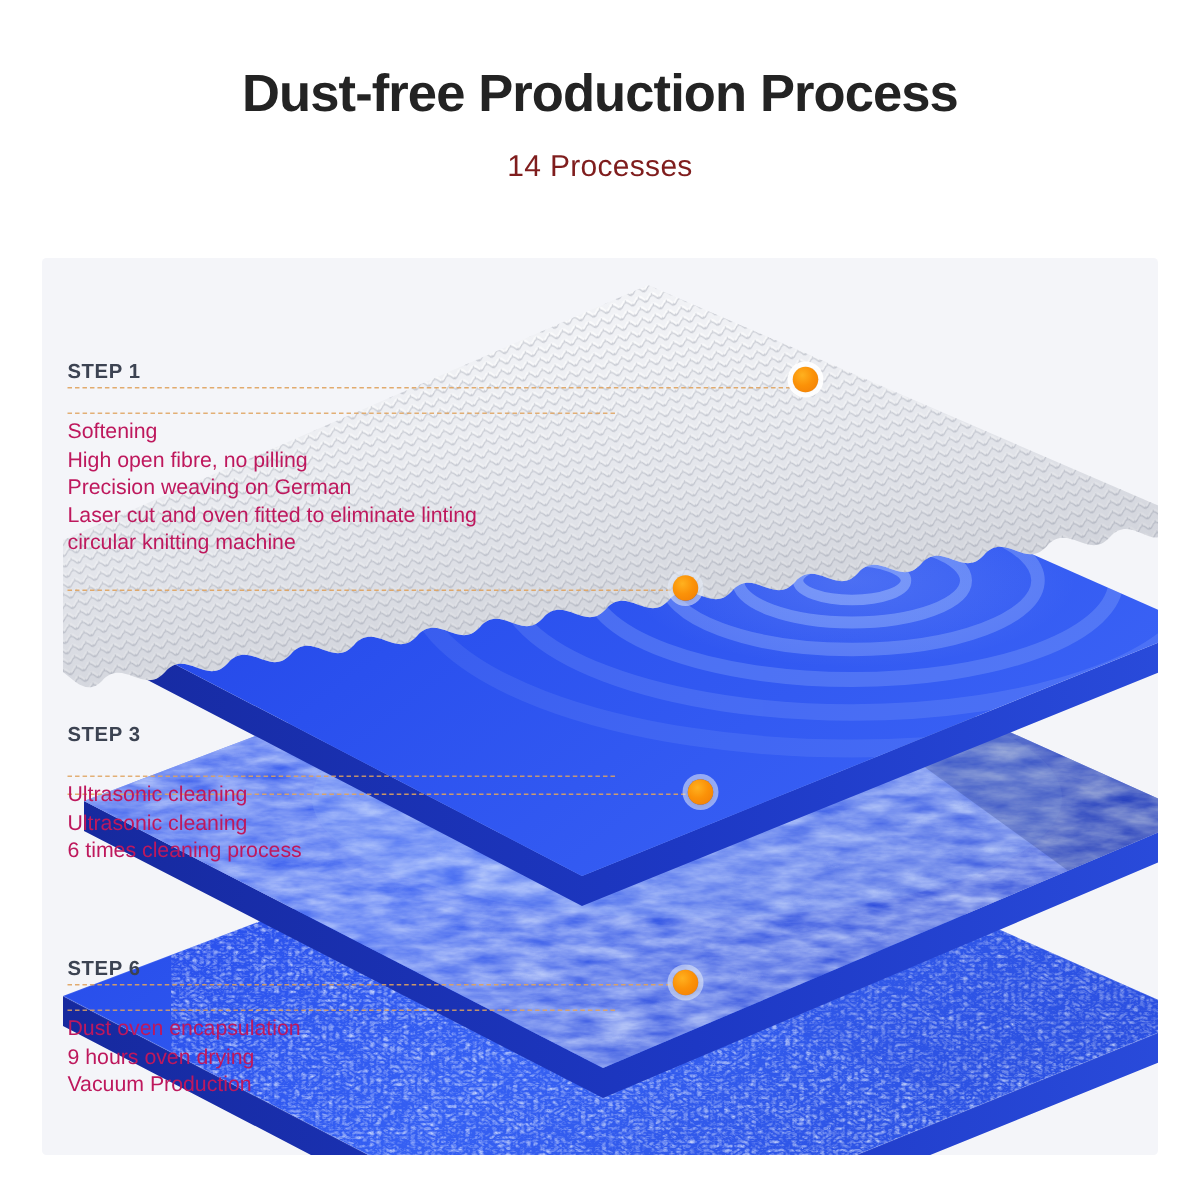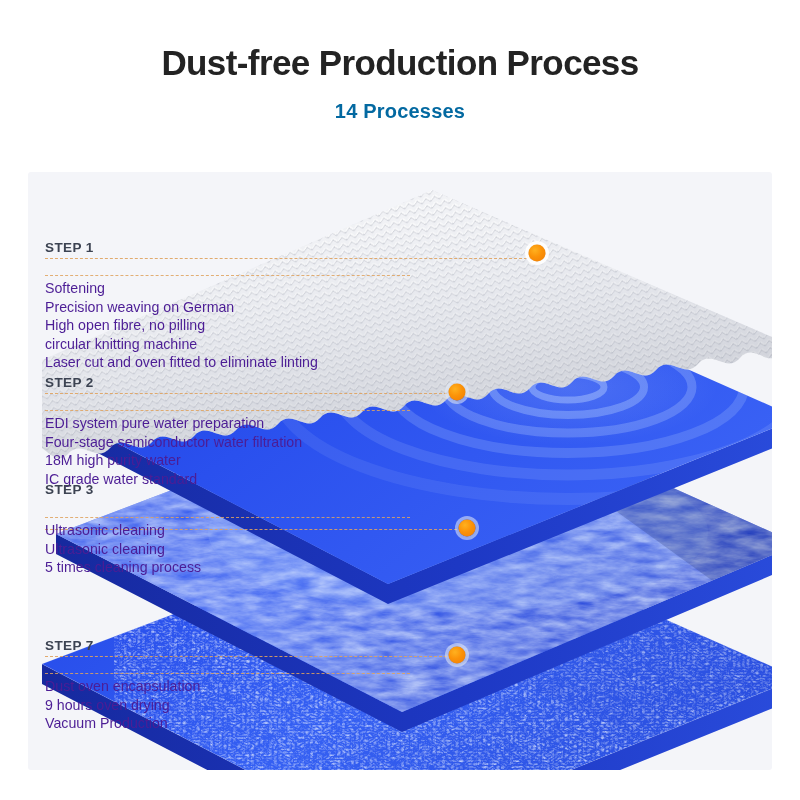--- a/index.html
+++ b/index.html
@@ -15,22 +15,22 @@
 
   
   .header { position:absolute; top:0; left:0; width:800px; text-align:center; }
   .title {
     margin-top:44px;
     font-size:35px; font-weight:bold; letter-spacing:-0.6px;
     color:#232323; line-height:1.1;
   }
   .subtitle {
     margin-top:17px;
-    font-size:20px; font-weight:bold;
-    color:#0369a1; letter-spacing:0.2px;
+    font-size:20px; font-weight:normal;
+    color:#7f1d1d; letter-spacing:0.2px;
   }
 
   
   .panel {
     position:absolute; left:28px; top:172px;
     width:744px; height:598px;
     background:#f4f5f9;
     border-radius:3px;
     overflow:hidden;
   }
@@ -50,21 +50,21 @@
     color:#3c4352;
     padding-bottom:20px;
   }
   .step-rule {
     height:0; border-top:1.4px dashed #e0a35f; opacity:0.85;
     margin-bottom:3px;
   }
   .step-lines { }
   .step-lines .ln {
     font-size:14.2px;
-    color:#4c1d95;
+    color:#be185d;
     line-height:18.6px;
     white-space:nowrap;
   }
 
   .step1 { top:240px; }
   .step2 { top:375px; }
   .step3 { top:482px; }
   .step4 { top:638px; }
 
   
@@ -233,50 +233,40 @@
   <div class="connector" style="left:45px; top:258px; width:492px;"></div>
   <div class="connector" style="left:45px; top:393px; width:412px;"></div>
   <div class="connector" style="left:45px; top:529px; width:422px;"></div>
   <div class="connector" style="left:45px; top:656px; width:412px;"></div>
 
   <div class="step step1">
     <div class="step-label">STEP 1</div>
     <div class="step-rule"></div>
     <div class="step-lines">
       <div class="ln">Softening</div>
+      <div class="ln">High open fibre, no pilling</div>
       <div class="ln">Precision weaving on German</div>
-      <div class="ln">High open fibre, no pilling</div>
+      <div class="ln">Laser cut and oven fitted to eliminate linting</div>
       <div class="ln">circular knitting machine</div>
-      <div class="ln">Laser cut and oven fitted to eliminate linting</div>
-    </div>
-  </div>
-
-  <div class="step step2">
-    <div class="step-label">STEP 2</div>
-    <div class="step-rule"></div>
-    <div class="step-lines">
-      <div class="ln">EDI system pure water preparation</div>
-      <div class="ln">Four-stage semiconductor water filtration</div>
-      <div class="ln">18M high purity water</div>
-      <div class="ln">IC grade water standard</div>
-    </div>
-  </div>
+    </div>
+  </div>
+
 
   <div class="step step3">
     <div class="step-label">STEP 3</div>
     <div class="step-rule"></div>
     <div class="step-lines">
       <div class="ln">Ultrasonic cleaning</div>
       <div class="ln">Ultrasonic cleaning</div>
-      <div class="ln">5 times cleaning process</div>
+      <div class="ln">6 times cleaning process</div>
     </div>
   </div>
 
   <div class="step step4">
-    <div class="step-label">STEP 7</div>
+    <div class="step-label">STEP 6</div>
     <div class="step-rule"></div>
     <div class="step-lines">
       <div class="ln">Dust oven encapsulation</div>
       <div class="ln">9 hours oven drying</div>
       <div class="ln">Vacuum Production</div>
     </div>
   </div>
 
   <div class="dot" style="left:537px; top:253px;"></div>
   <div class="dot on-blue" style="left:457px; top:392px;"></div>

